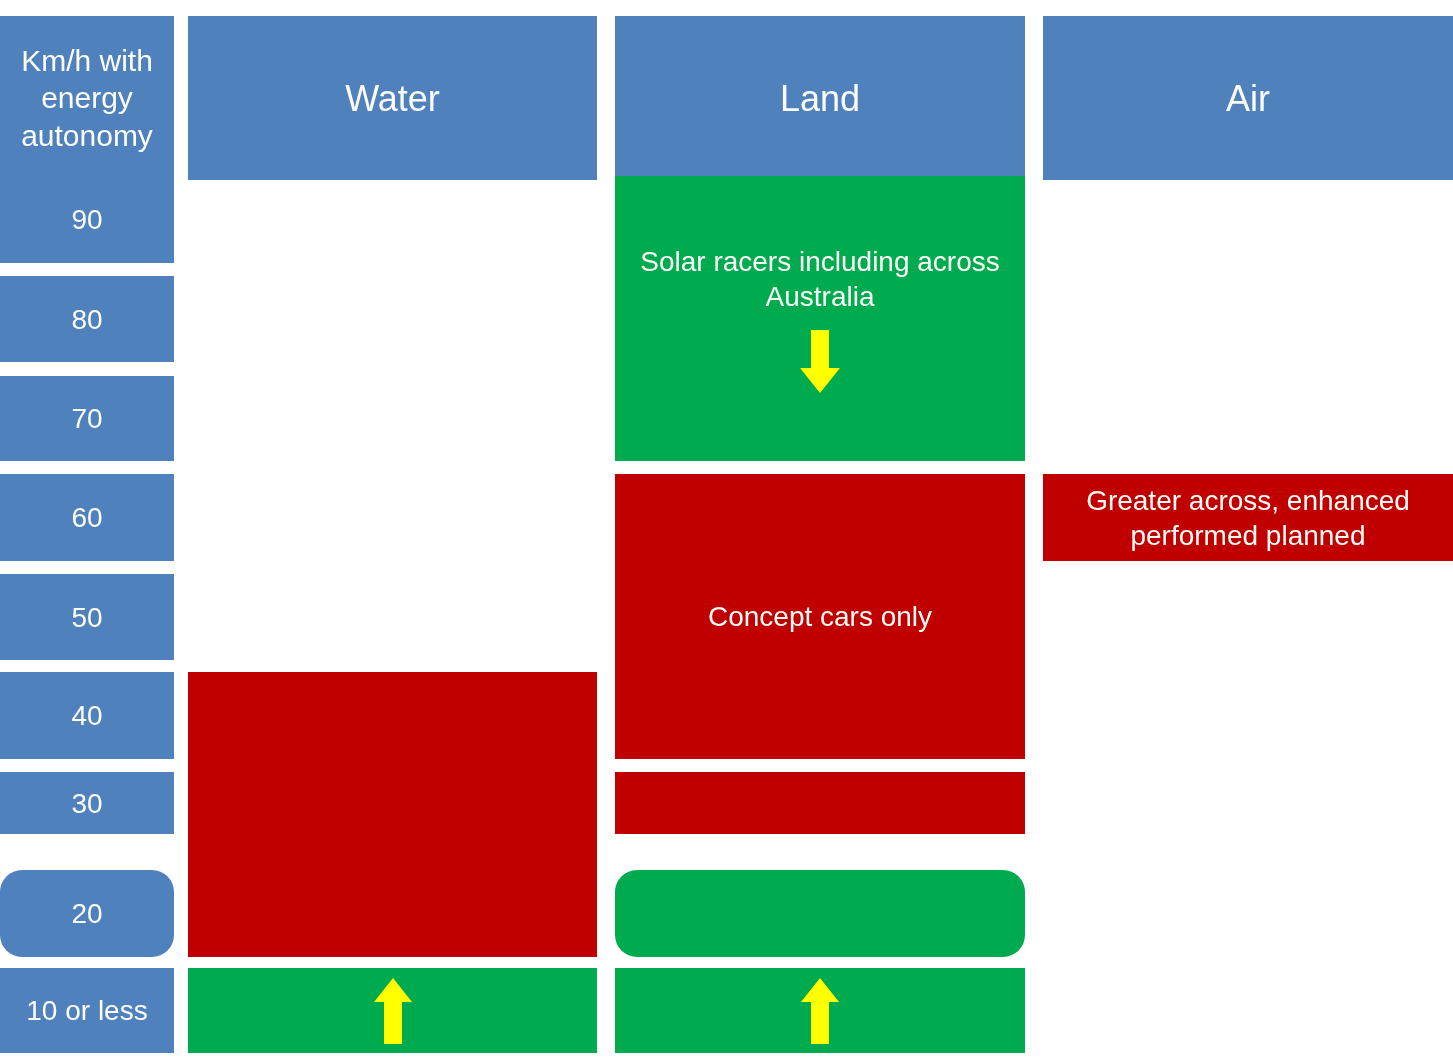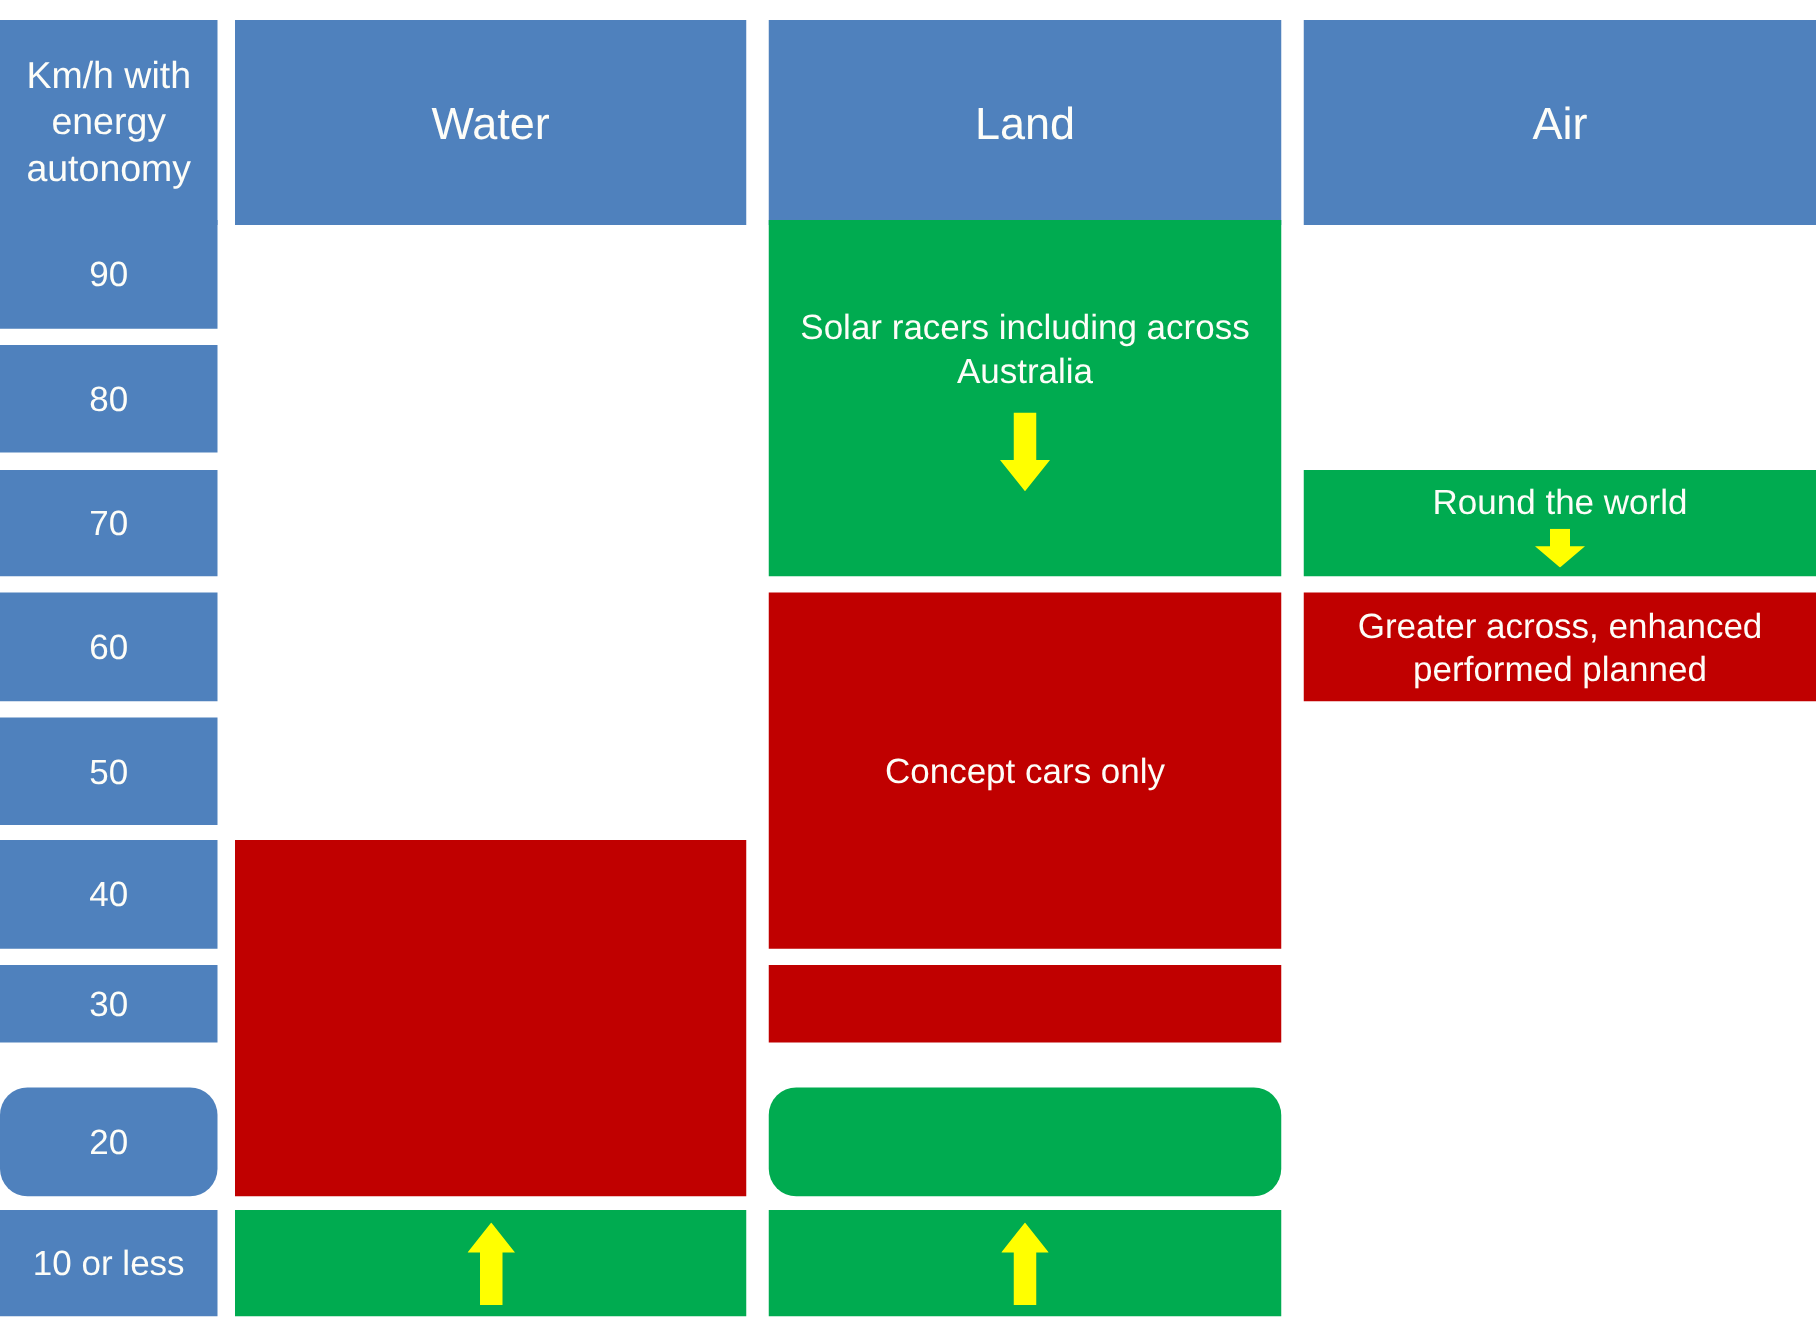--- a/index.html
+++ b/index.html
@@ -122,24 +122,18 @@
     <span class="txt">Concept cars only</span>
   </div>
   <div class="cell red c-lan r-30"></div>
   <div class="cell green c-lan r-20"></div>
   <div class="cell green c-lan r-10">
     <svg class="arrow" width="38" height="66" viewBox="0 0 38 66">
       <polygon points="19,0 38,24 28,24 28,66 10,66 10,24 0,24"></polygon>
     </svg>
   </div>
 
-  <div class="cell green blocktxt c-air r-70">
-    <span class="txt">Round the world</span>
-    <svg class="arrow gap4" width="40" height="31" viewBox="0 0 40 31">
-      <polygon points="20,31 0,14 12,14 12,0 28,0 28,14 40,14"></polygon>
-    </svg>
-  </div>
   <div class="cell red blocktxt c-air r-60">
     <span class="txt" style="max-width:380px;">Greater across, enhanced
 performed planned</span>
   </div>
 
 </div>
 
 </body></html>

